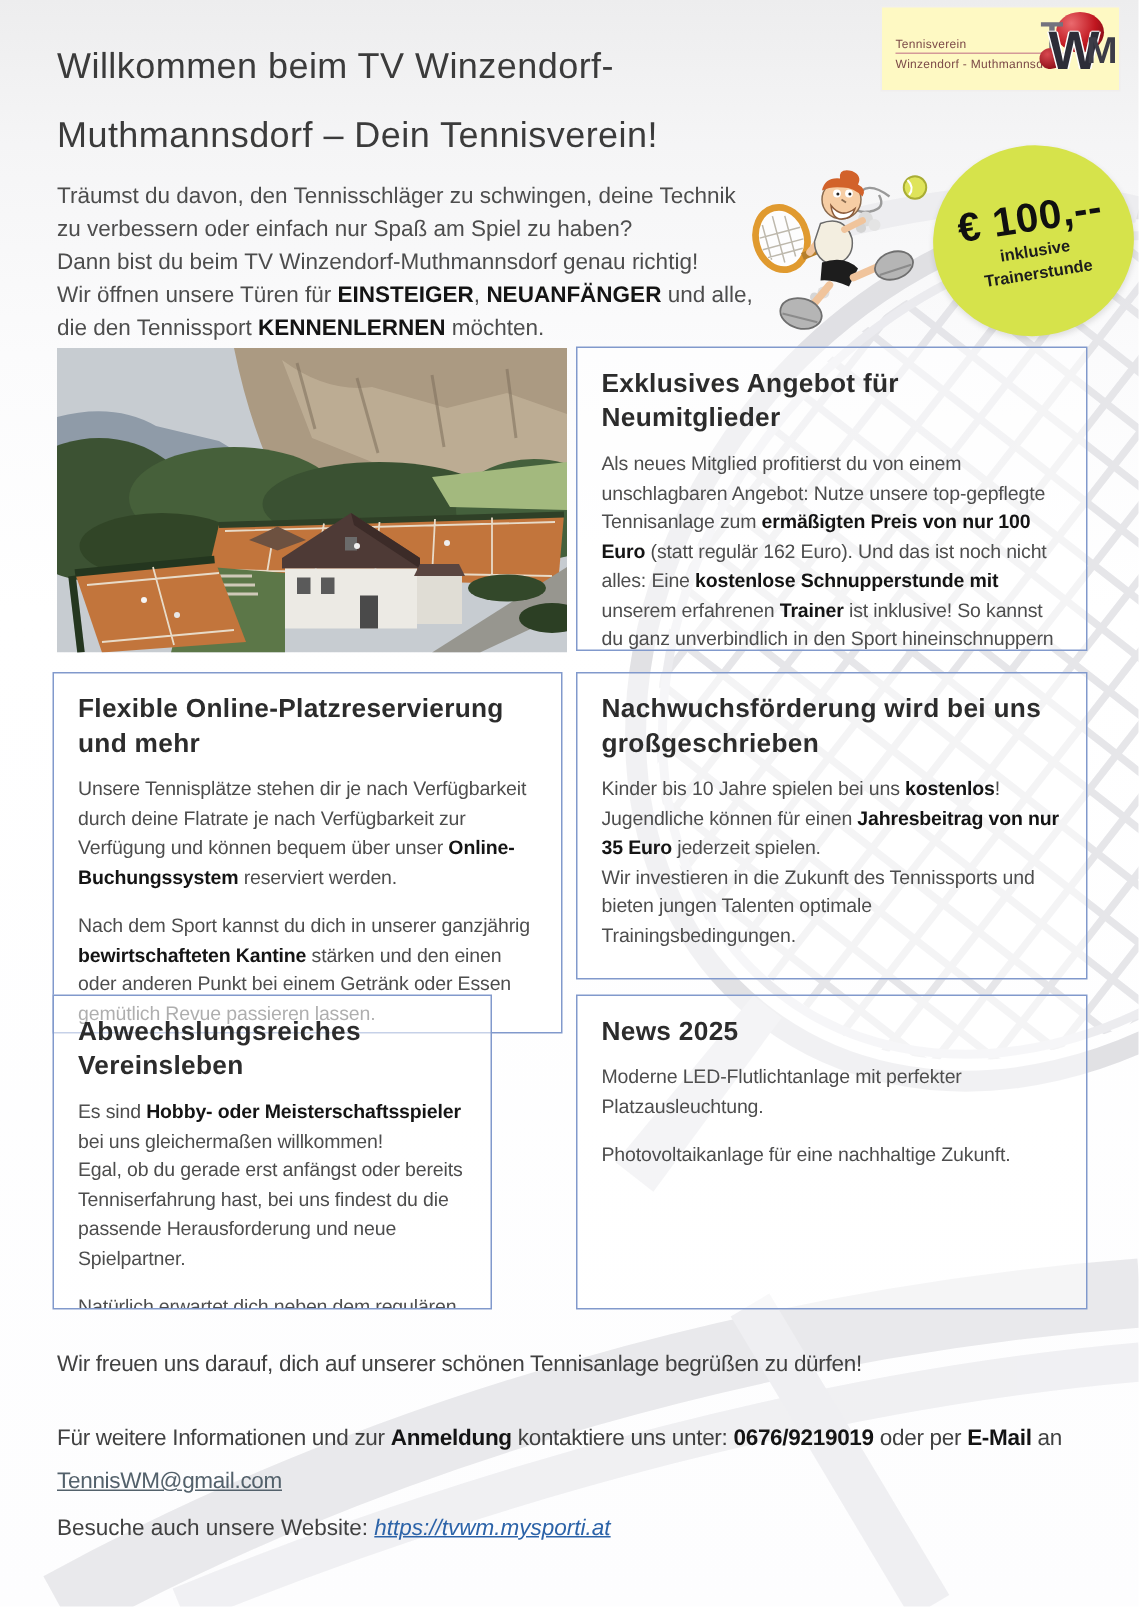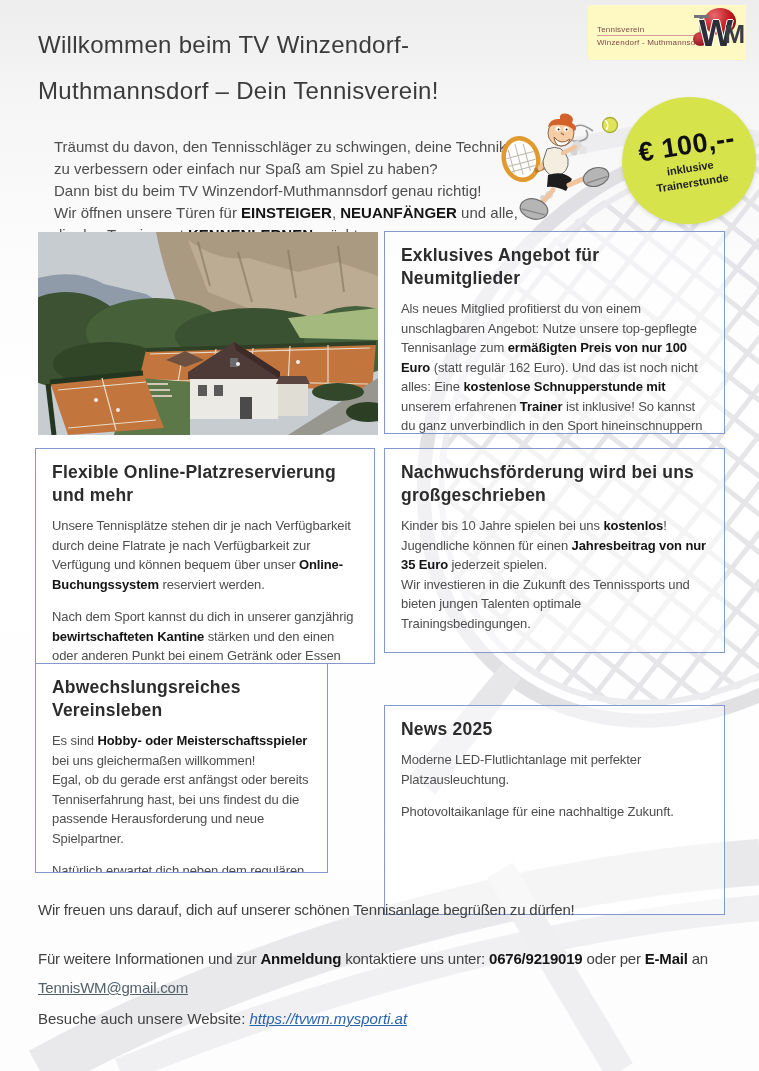--- a/index.html
+++ b/index.html
@@ -21,40 +21,40 @@
   .ball-big{position:absolute;right:10px;top:3px;width:32px;height:27px;border-radius:50%;
     background:radial-gradient(circle at 32% 28%,#ea6a6e,#c0161f 55%,#6d0a12 95%);}
   .ball-small{position:absolute;right:38px;top:27px;width:15px;height:14px;border-radius:50%;
     background:radial-gradient(circle at 35% 30%,#d8484f,#8c0d15 80%);}
   .lt{position:absolute;font-weight:bold;line-height:1;}
   .lt-t{right:37px;top:7px;font-size:25px;color:#73737e;}
   .lt-w{right:13px;top:11px;font-size:36px;color:#2d2d38;text-shadow:-1px 0 #fff,1px 0 #fff,0 -1px #fff;}
   .lt-m{right:1px;top:17px;font-size:25px;color:#3c3c47;}
 
   
-  #intro{left:38px;top:120px;width:470px;margin:16px;font-size:15px;line-height:22px;color:#4d4d4d;}
+  #intro{left:38px;top:120px;width:470px;margin:0;font-size:15px;line-height:22px;color:#4d4d4d;}
   .b{font-weight:bold;color:#141414;}
   #badge{left:622px;top:97px;width:134px;height:127px;background:#d6e34b;border-radius:50%;
     transform:rotate(-9deg);display:flex;flex-direction:column;align-items:center;justify-content:center;
     z-index:2;box-shadow:0 2px 4px rgba(0,0,0,.12);}
   .badge-price{font-size:27px;font-weight:bold;color:#101010;letter-spacing:.5px;}
   .badge-sub{font-size:11px;font-weight:bold;color:#1d1d1d;line-height:15px;}
   #cartoon{left:497px;top:107px;width:132px;height:120px;}
   #photo{left:38px;top:232px;width:340px;height:203px;}
 
   
   .card{position:absolute;z-index:1;border:1px solid #8199cc;background:rgba(255,255,255,.55);
     padding:10px 16px 8px;box-sizing:border-box;overflow:hidden;}
   .card h2{margin:2px 0 9px;font-size:17.5px;line-height:23px;font-weight:bold;color:#2c2c2c;letter-spacing:.2px;}
   .card p{margin:0 0 13px;font-size:13px;line-height:19.5px;color:#4d4d4d;letter-spacing:-.1px;}
   #card1{left:384px;top:231px;width:341px;height:203px;}
-  #card2{left:35px;top:448px;width:340px;height:216px;}
+  #card2{left:35px;top:448px;width:340px;height:241px;}
   #card3{left:384px;top:448px;width:341px;height:205px;}
   #card4{left:35px;top:663px;width:293px;height:210px;}
-  #card5{left:384px;top:663px;width:341px;height:210px;margin-top:42px;}
+  #card5{left:384px;top:663px;width:341px;height:210px;}
 
   
   .foot{position:absolute;z-index:1;margin:0;font-size:15px;color:#414141;letter-spacing:-.2px;}
   #footer1{left:38px;top:901px;width:700px;}
   #footer2{left:38px;top:944px;width:710px;line-height:29px;}
   #footer3{left:38px;top:1010px;width:620px;letter-spacing:0;}
   a.link-gray{color:#53616b;}
   a.link-blue{color:#2c63a8;text-decoration:underline;font-style:italic;}
 </style>
 </head>

